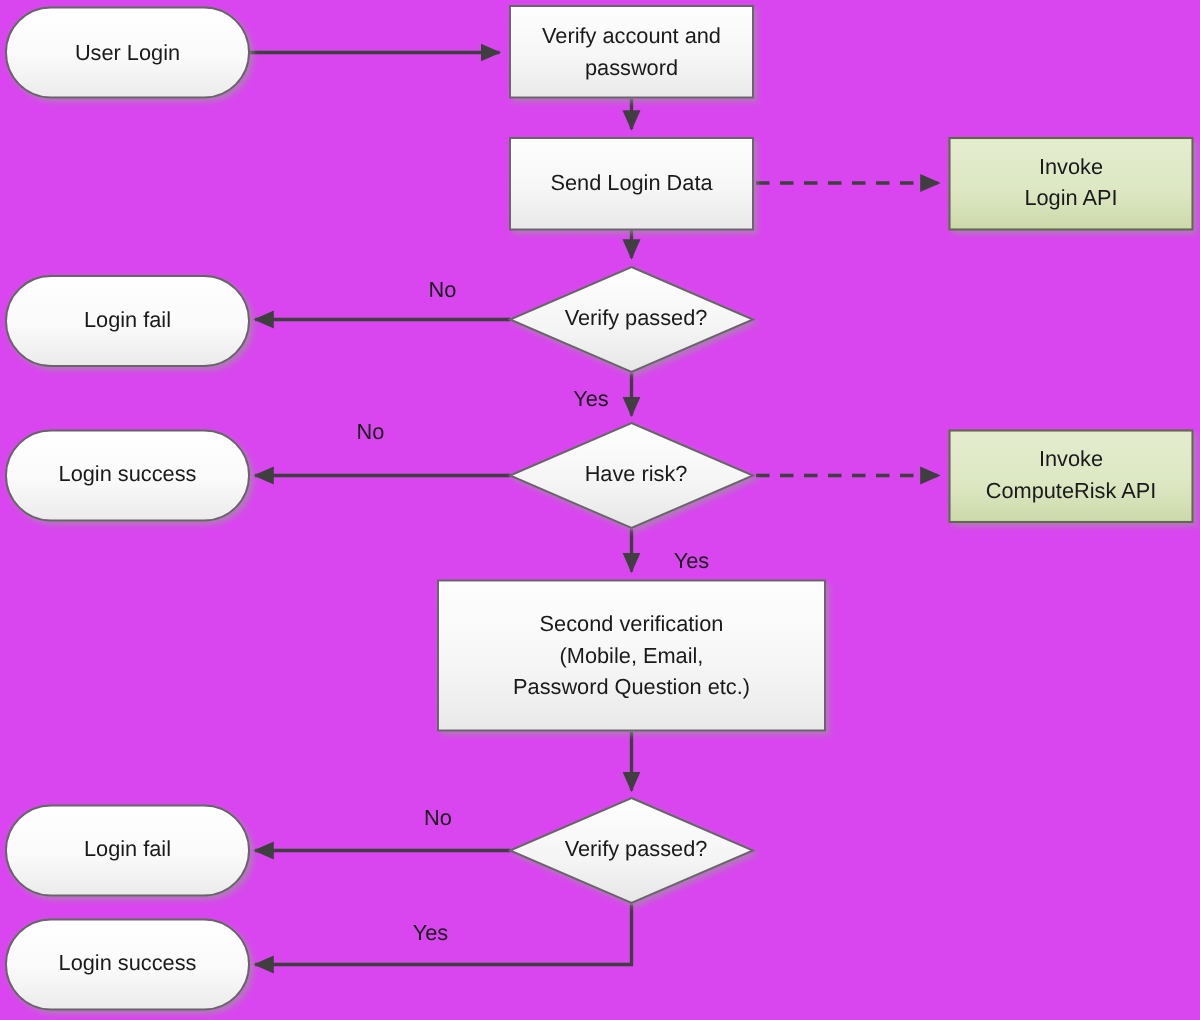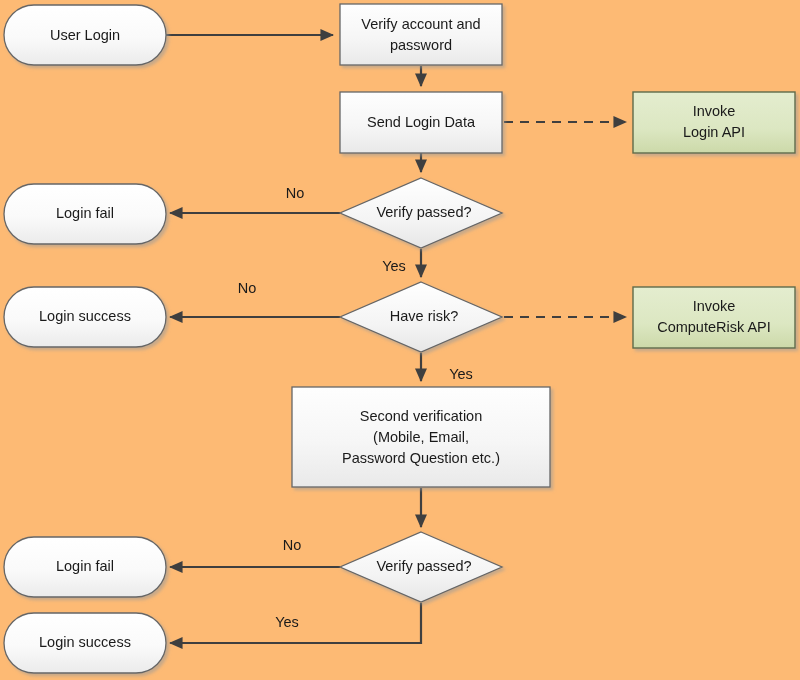--- a/index.html
+++ b/index.html
@@ -11,21 +11,21 @@
   body {
     width: 800px;
     height: 680px;
     font-family: "Liberation Sans", sans-serif;
     overflow: hidden;
   }
   #diagram-root {
     position: relative;
     width: 800px;
     height: 680px;
-    background: #fdba74;
+    background: #d946ef;
   }
   svg.canvas {
     position: absolute;
     left: 0;
     top: 0;
     width: 800px;
     height: 680px;
   }
   .node-label {
     font-family: "Liberation Sans", sans-serif;

